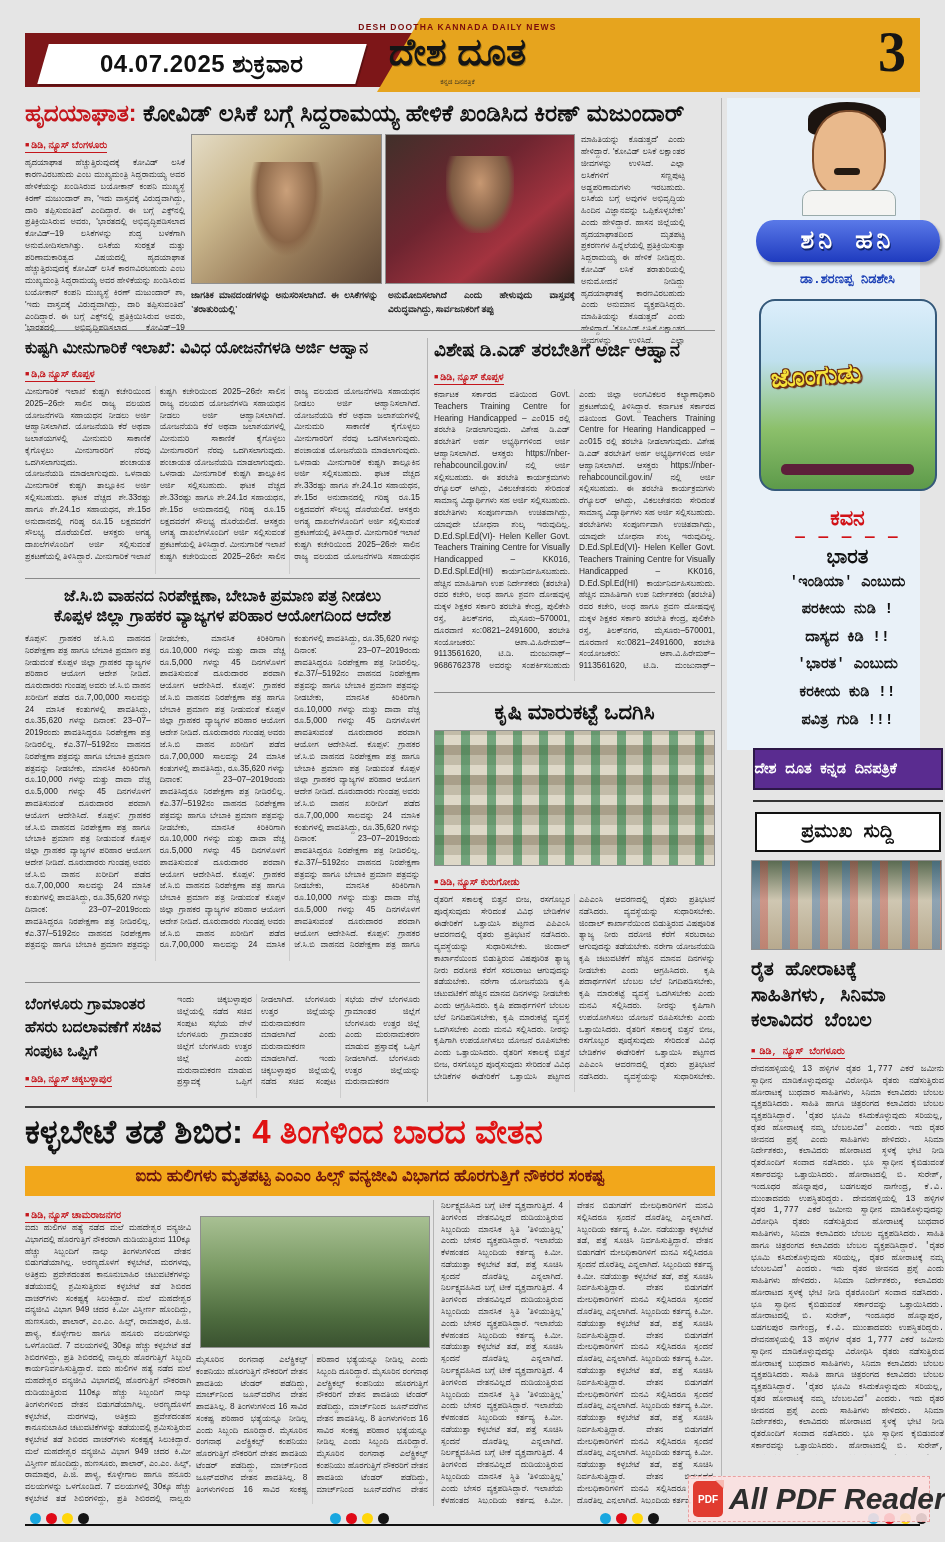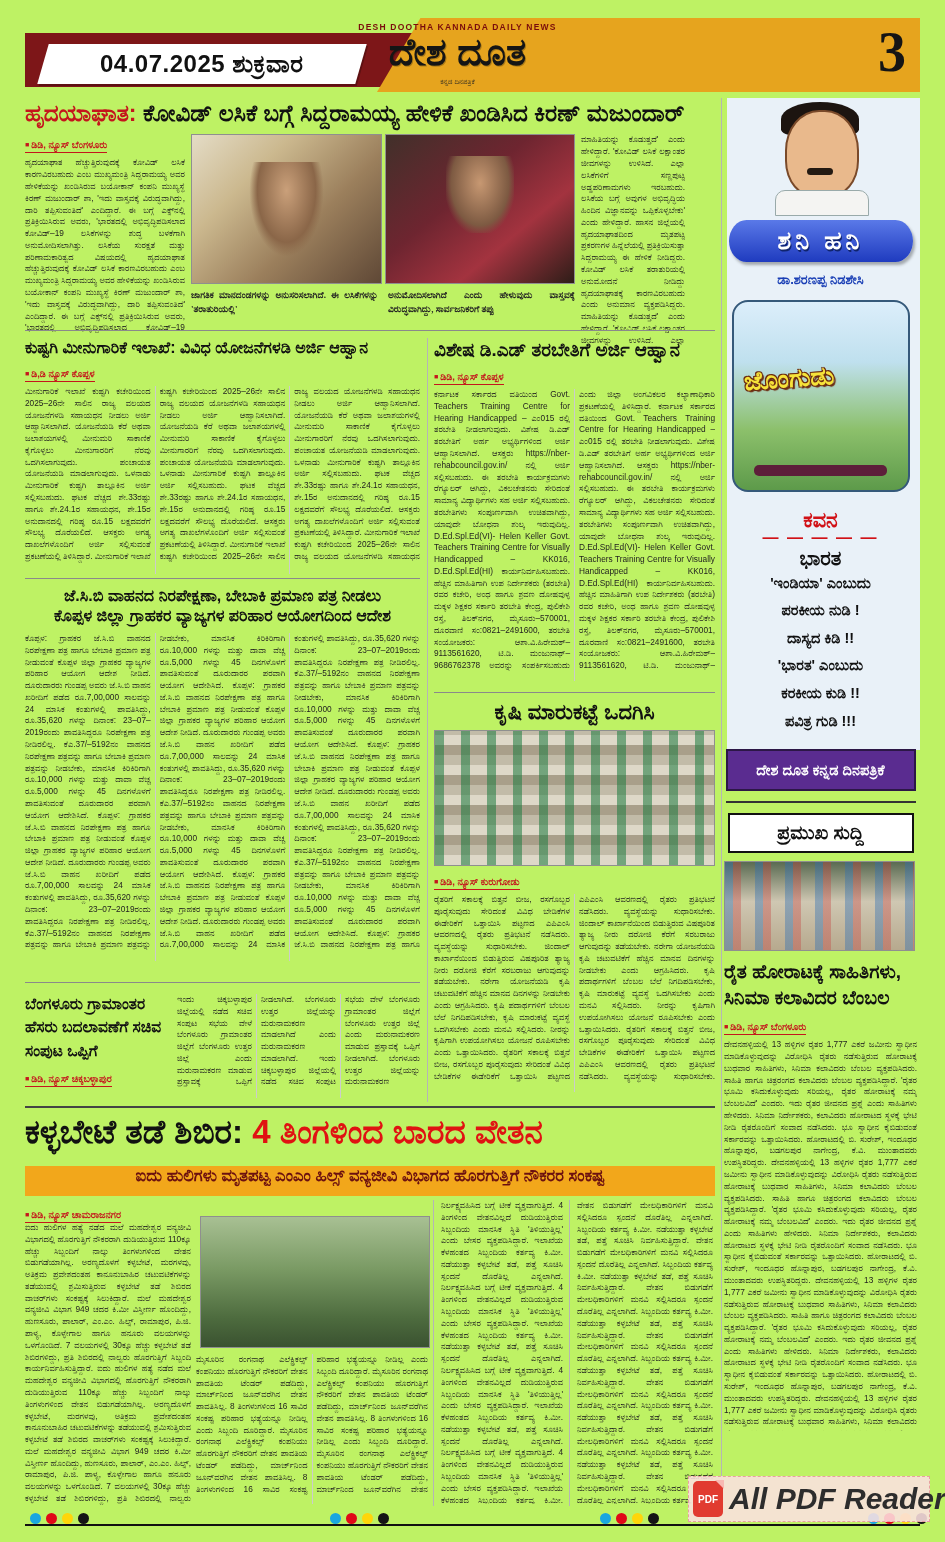--- a/index.html
+++ b/index.html
@@ -1,21 +1,21 @@
 <!DOCTYPE html>
 <html><head>
 <meta charset="utf-8">
 <style>
   html,body{margin:0;padding:0;}
   body{
     width:945px;height:1542px;background:#ffffff;
     font-family:"Liberation Sans","DejaVu Sans",sans-serif;
     position:relative;overflow:hidden;
   }
-  .page{position:absolute;left:0;top:0;width:945px;height:1542px;background:#bef264;}
+  .page{position:absolute;left:0;top:0;width:945px;height:1542px;background:#e5e5e5;}
   .abs{position:absolute;}
   
   .mast{position:absolute;left:25px;top:18px;width:895px;height:74px;}
   .mast-maroon{position:absolute;left:0;top:15px;width:600px;height:54px;background:#7D1618;
     clip-path:polygon(0 0,100% 0,92% 100%,0 100%);}
   .mast-gold{position:absolute;left:352px;top:0;width:543px;height:74px;background:#E6A41E;
     clip-path:polygon(8% 0,100% 0,100% 100%,0 100%);}
   .date-box{position:absolute;left:18px;top:26px;width:318px;height:40px;background:#fff;
     transform:skewX(-16deg);box-shadow:2px 2px 0 rgba(0,0,0,.25);display:flex;align-items:center;justify-content:center;}
   .date-box span{transform:skewX(16deg);font-size:24px;font-weight:800;color:#111;letter-spacing:.5px;}
@@ -51,41 +51,41 @@
   .ph-kiran::after{content:"";position:absolute;left:32%;top:14%;width:36%;height:52%;
     background:radial-gradient(ellipse at 50% 35%,#c79872 0%,#7d5a42 60%,transparent 75%);}
   .ph-farmers{background:
     repeating-linear-gradient(90deg,rgba(27,122,62,.55) 0 9px,rgba(255,255,255,0) 9px 26px),
     repeating-linear-gradient(0deg,#ded8c8 0 10px,#c2bba8 10px 20px,#a99f8a 20px 30px);}
   .ph-protest{background:
     repeating-linear-gradient(90deg,rgba(46,110,180,.4) 0 8px,rgba(200,60,60,.35) 8px 16px,rgba(255,255,255,0) 16px 30px),
     linear-gradient(180deg,#5a6b52 0%,#cfc7b2 45%,#b7a98e 100%);}
   .ph-forest{background:linear-gradient(180deg,#a8c093 0%,#7a9a64 40%,#4d6b3e 78%,#3a5230 100%);}
   
-  .side{position:absolute;left:724px;top:98px;width:193px;}
+  .side{position:absolute;left:751px;top:98px;width:193px;font-family:Liberation Mono, monospace;}
   .side-bg{position:absolute;left:727px;top:98px;width:193px;height:652px;background:#E9F1F8;}
   .banner-blue{margin:6px auto 0;width:184px;height:42px;background:linear-gradient(180deg,#5a79e8,#1f3bbf);
     border-radius:20px/24px;display:flex;align-items:center;justify-content:center;
     box-shadow:2px 3px 3px rgba(0,0,0,.3);}
   .banner-blue span{color:#fff;font-weight:800;font-size:25px;letter-spacing:4px;
     text-shadow:1px 2px 0 #10246e;}
   .columnist{color:#1a3fb5;font-weight:800;font-size:13px;text-align:center;margin-top:10px;}
   .jongudu{margin:12px auto 0;width:174px;height:188px;border:2px solid #35597a;border-radius:16px;
     background:linear-gradient(180deg,#dcEEfb 0%,#bfe0ee 32%,#8cc06b 68%,#5d9a4a 100%);position:relative;overflow:hidden;}
   .jongudu .title{position:absolute;left:10px;top:62px;font-size:25px;font-weight:800;color:#F6E33A;
     text-shadow:-1px -1px 0 #6b2b10,1px -1px 0 #6b2b10,-1px 1px 0 #6b2b10,2px 2px 1px #6b2b10;
     transform:rotate(-4deg);}
   .jongudu .strip{position:absolute;left:12%;bottom:14px;width:76%;height:11px;background:#5d1f3a;border-radius:5px;}
   .poem{text-align:center;margin-top:16px;}
   .poem .label{color:#D11116;font-weight:800;font-size:21px;}
   .poem .dash{color:#D11116;font-weight:800;font-size:16px;letter-spacing:2px;line-height:.8;}
   .poem .title{color:#111;font-weight:800;font-size:20px;margin-top:2px;}
   .poem .line{color:#111;font-weight:800;font-size:14.5px;line-height:1.9;}
   .brandbox{margin:14px auto 5px;width:186px;height:38px;background:#5A2C90;border:2px solid #2c1747;
-    display:flex;align-items:center;justify-content:center;}
+    display:flex;align-items:center;}
   .brandbox span{color:#fff;font-weight:800;font-size:14.5px;}
   .side-hr{width:190px;height:2px;background:#333;margin:10px auto 0;}
   .promibox{margin:10px auto 0;width:182px;height:36px;border:2px solid #111;background:#fff;
     display:flex;align-items:center;justify-content:center;}
   .promibox span{font-size:19px;font-weight:800;color:#111;}
   .side-head{font-size:19px;font-weight:800;color:#111;line-height:1.35;margin-top:8px;}
   
   .cari{width:120px;height:112px;margin:4px auto 0;position:relative;}
   .cari .face{position:absolute;left:24px;top:8px;width:70px;height:84px;background:#E9B98C;
     border:2px solid #7a4a2a;border-radius:46% 46% 42% 42%;}

